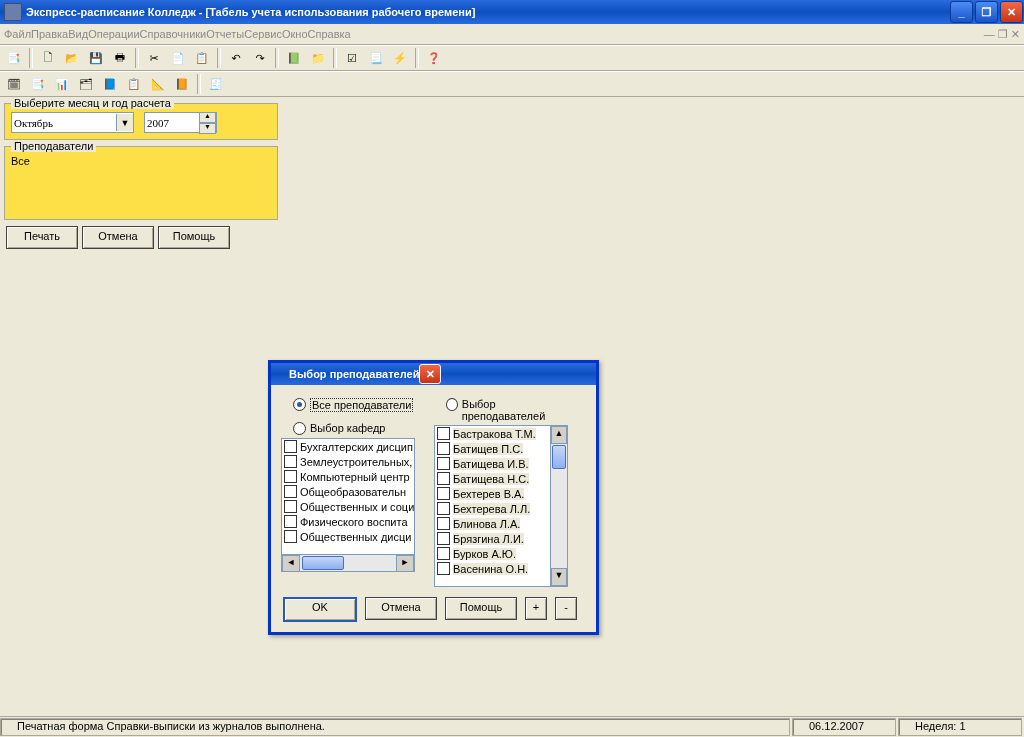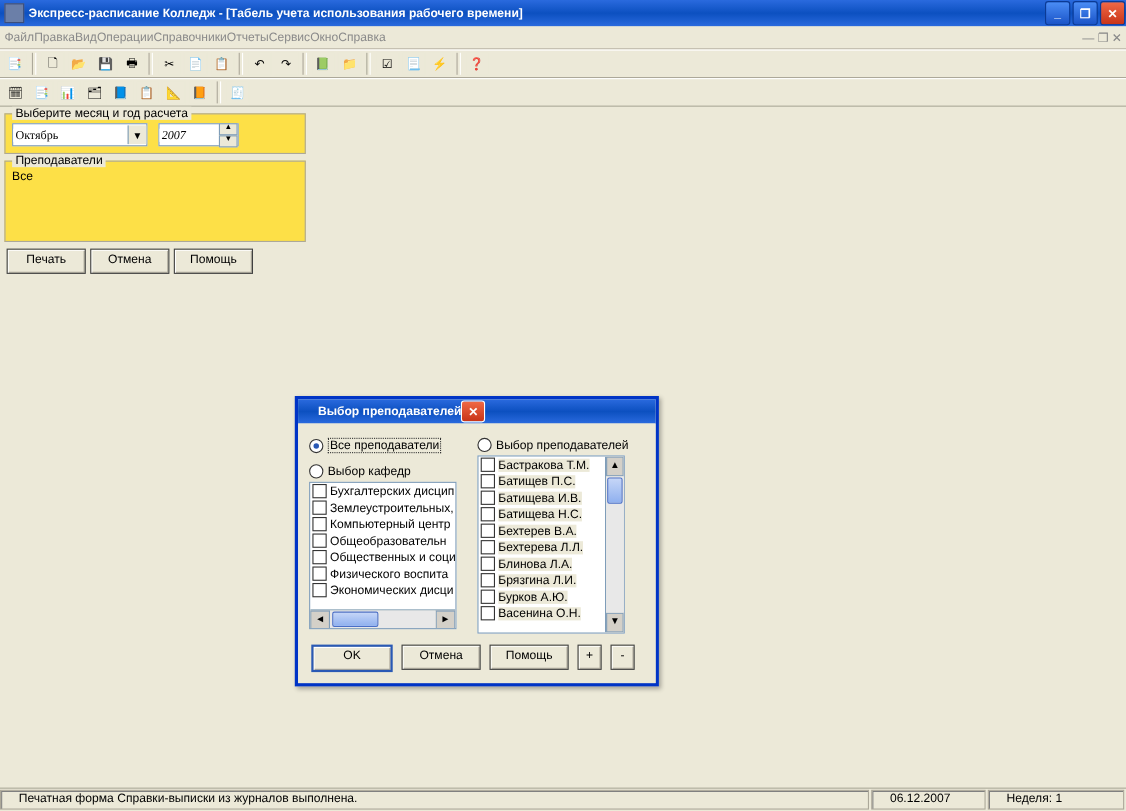--- a/index.html
+++ b/index.html
@@ -20,21 +20,21 @@
   .dropdown input{border:none;outline:none;font:11px Tahoma;padding:0 2px}
   .dropdown .ddbtn{width:16px;height:17px;background:#ece9d8;border-left:1px solid #7f9db9;display:flex;align-items:center;justify-content:center;font-size:9px}
   .spinbox .spset{display:flex;flex-direction:column}
   .spinbox .spb{width:15px;height:9px;background:#ece9d8;border:1px solid #7f9db9;font-size:7px;line-height:6px;text-align:center}
   .btn{display:inline-block;min-width:70px;height:21px;border:1px solid #404040;background:#ece9d8;box-shadow:inset 1px 1px 0 #fff,inset -1px -1px 0 #aca899;text-align:center;line-height:19px;margin:0 2px;cursor:default}
   .btn.default{border:2px solid #2a59b5;line-height:17px}
   .dlg{position:absolute;left:268px;top:257px;width:325px;border:3px solid #0034c6;background:#ece9d8;box-shadow:2px 2px 4px rgba(0,0,0,.3)}
   .dlg .dlgtitle{height:22px;background:linear-gradient(to bottom,#2a6ade,#0c50c0 50%,#2a6ade);color:#fff;font-weight:bold;display:flex;align-items:center;padding-left:4px}
   .dlg .dlgclose{width:20px;height:18px;background:linear-gradient(to bottom,#f06946,#c83418);border:1px solid #fff;border-radius:3px;margin-right:2px;display:flex;align-items:center;justify-content:center;color:#fff;font-weight:bold}
   .dlgbody{padding:10px;background:#ece9d8}
-  .radioitem{display:flex;align-items:center;margin:3px 0;font-size:11px}
+  .radioitem{display:flex;align-items:flex-start;margin:3px 12px;font-size:11px}
   .radioitem .r{width:11px;height:11px;border:1px solid #333;border-radius:50%;background:#fff;margin-right:4px;display:flex;align-items:center;justify-content:center}
   .radioitem.sel .r::after{content:"";width:5px;height:5px;border-radius:50%;background:#2a59b5}
   .radioitem.sel span.lb{border:1px dotted #333;padding:0 1px}
   .listbox{border:1px solid #7f9db9;background:#fff;width:132px;height:140px;overflow:hidden;position:relative}
   .listbox .litem{display:flex;align-items:flex-end;padding:1px 2px;font-size:11px;white-space:nowrap}
   .listbox .chk{width:11px;height:11px;border:1px solid #333;background:#fff;margin-right:3px;flex:none}
   .listbox.tp .lb{background:#ece9d8}
   .dcols{display:flex;gap:6px}
   .hscroll{position:absolute;bottom:0;left:0;right:0;height:16px;background:#ece9d8;border-top:1px solid #7f9db9;display:flex}
   .hscroll .arr{width:16px;height:15px;background:#d4d0c8;border:1px solid #7f9db9;font-size:9px;text-align:center;line-height:13px}
@@ -118,21 +118,21 @@
 <div class="workarea">
 
   <div class="panel" style="width:260px">
     <div class="panel-title">Выберите месяц и год расчета</div>
     <div style="display:flex;gap:10px;align-items:center">
       <div class="dropdown">
         <input style="width: 100px;" readonly="" value="Октябрь">
         <div class="ddbtn">▼</div>
       </div>
       <div class="dropdown spinbox">
-        <input style="width: 50px; font-style: italic;" value="2007">
+        <input style="width: 50px;" value="2007">
         <div class="spset">
           <div class="spb">▲</div>
           <div class="spb">▼</div>
         </div>
       </div>
     </div>
   </div>
 
   <div class="panel" style="width:260px;height:58px">
     <div class="panel-title">Преподаватели</div>
@@ -184,21 +184,21 @@
                 <div class="litem">
                   <div class="chk"></div>
                   <span>Общественных и соци</span>
                 </div>
                 <div class="litem">
                   <div class="chk"></div>
                   <span>Физического воспита</span>
                 </div>
                 <div class="litem">
                   <div class="chk"></div>
-                  <span>Экономических дисци</span>
+                  <span>Общественных дисци</span>
                 </div>
               </div>
             <div class="hscroll">
               <div class="arr">◄</div>
               <div class="track">
                   <div class="thumb"></div>
                 </div>
               <div class="arr">►</div>
             </div>
           </div>

